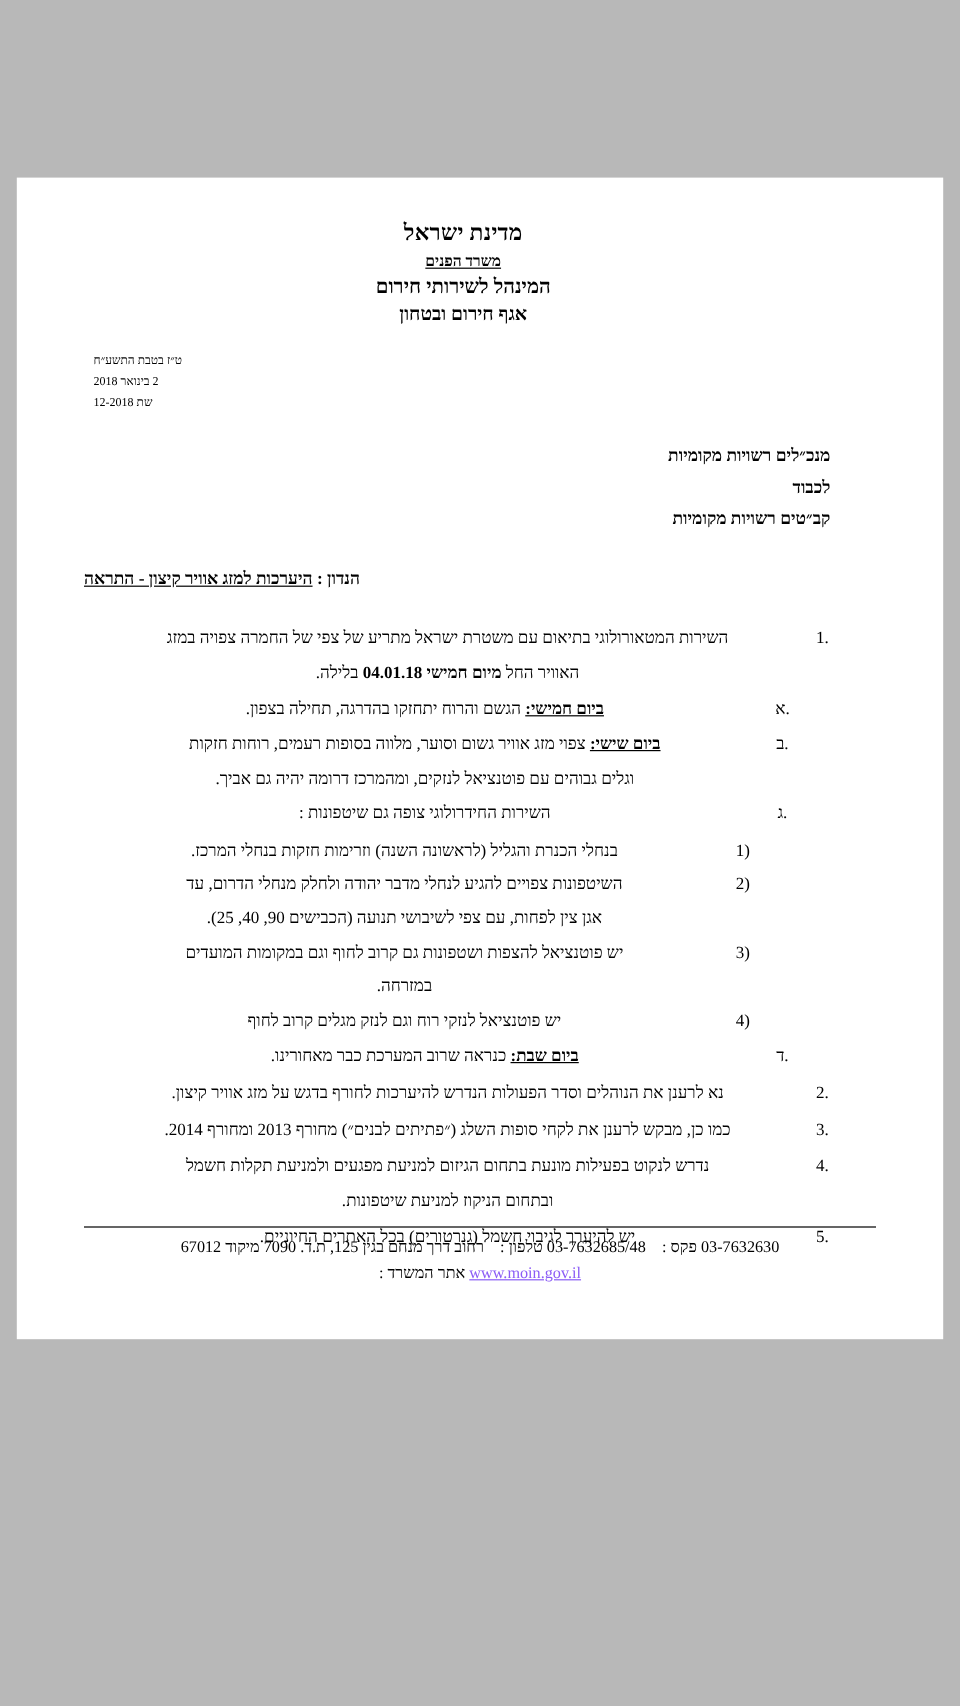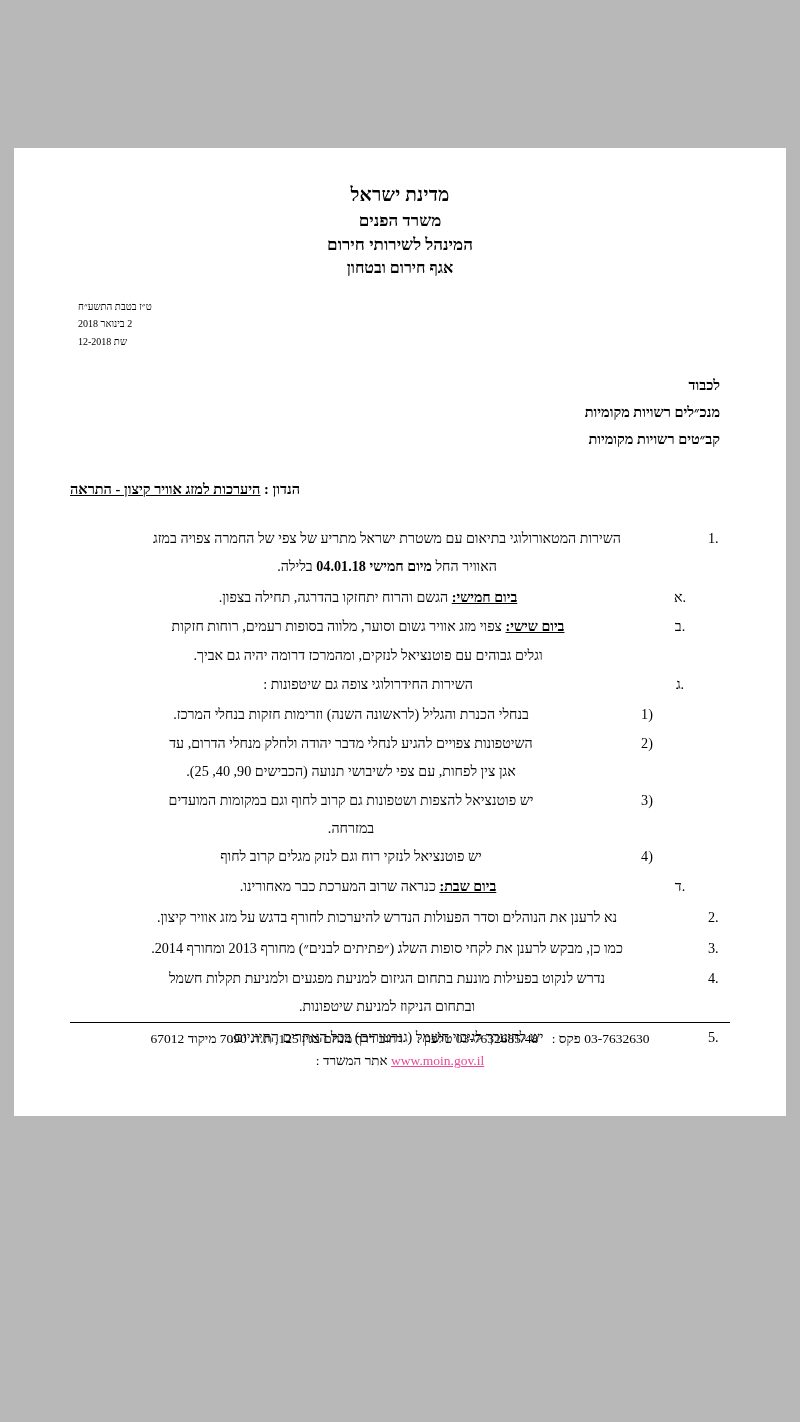--- a/index.html
+++ b/index.html
@@ -18,32 +18,32 @@
     align-items: flex-start;
     justify-content: center;
     box-sizing: border-box;
     padding-top: 148px;
   }
   .page {
     width: 772px;
     height: 968px;
     background: #ffffff;
     box-sizing: border-box;
-    padding: 34px 56px 0 56px;
+    padding: 34px 84px 0 56px;
     position: relative;
     direction: rtl;
     color: #000;
   }
   .letterhead {
     text-align: center;
     font-weight: bold;
     line-height: 1.42;
   }
   .letterhead .l1 { font-size: 19px; letter-spacing: .2px; }
-  .letterhead .l2 { font-size: 17px; }
+  .letterhead .l2 { font-size: 13px; text-decoration: underline; }
   .letterhead .l3 { font-size: 17px; }
   .letterhead .l4 { font-size: 16px; }
 
   .datebox {
     margin-top: 18px;
     text-align: left;
     font-size: 10px;
     line-height: 1.75;
     direction: rtl;
     padding-left: 8px;
@@ -144,21 +144,21 @@
     text-align: center;
     font-size: 13.5px;
     line-height: 1.6;
   }
   .footer .rule {
     border-top: 1px solid #000;
     margin: 0 0 5px 0;
     width: 100%;
   }
   .footer a {
-    color: #ec4899;
+    color: #8b5cf6;
     text-decoration: underline;
   }
   .footer .line2 { margin-top: 1px; }
   .ltr { direction: ltr; unicode-bidi: embed; display: inline-block; }
 </style>
 </head>
 <body>
 
 <div class="page-wrap">
   <div class="page">
@@ -170,22 +170,22 @@
       <div class="l4">אגף חירום ובטחון</div>
     </div>
 
     <div class="datebox">
       <div>ט״ז בטבת התשע״ח</div>
       <div>2 בינואר 2018</div>
       <div>שת 12-2018</div>
     </div>
 
     <div class="recipients">
+      <div>מנכ״לים רשויות מקומיות</div>
       <div>לכבוד</div>
-      <div>מנכ״לים רשויות מקומיות</div>
       <div>קב״טים רשויות מקומיות</div>
     </div>
 
     <div class="subject">
       <span>הנדון :</span>
       <span class="ul">היערכות למזג אוויר קיצון - התראה</span>
     </div>
 
     <div class="body">
 

